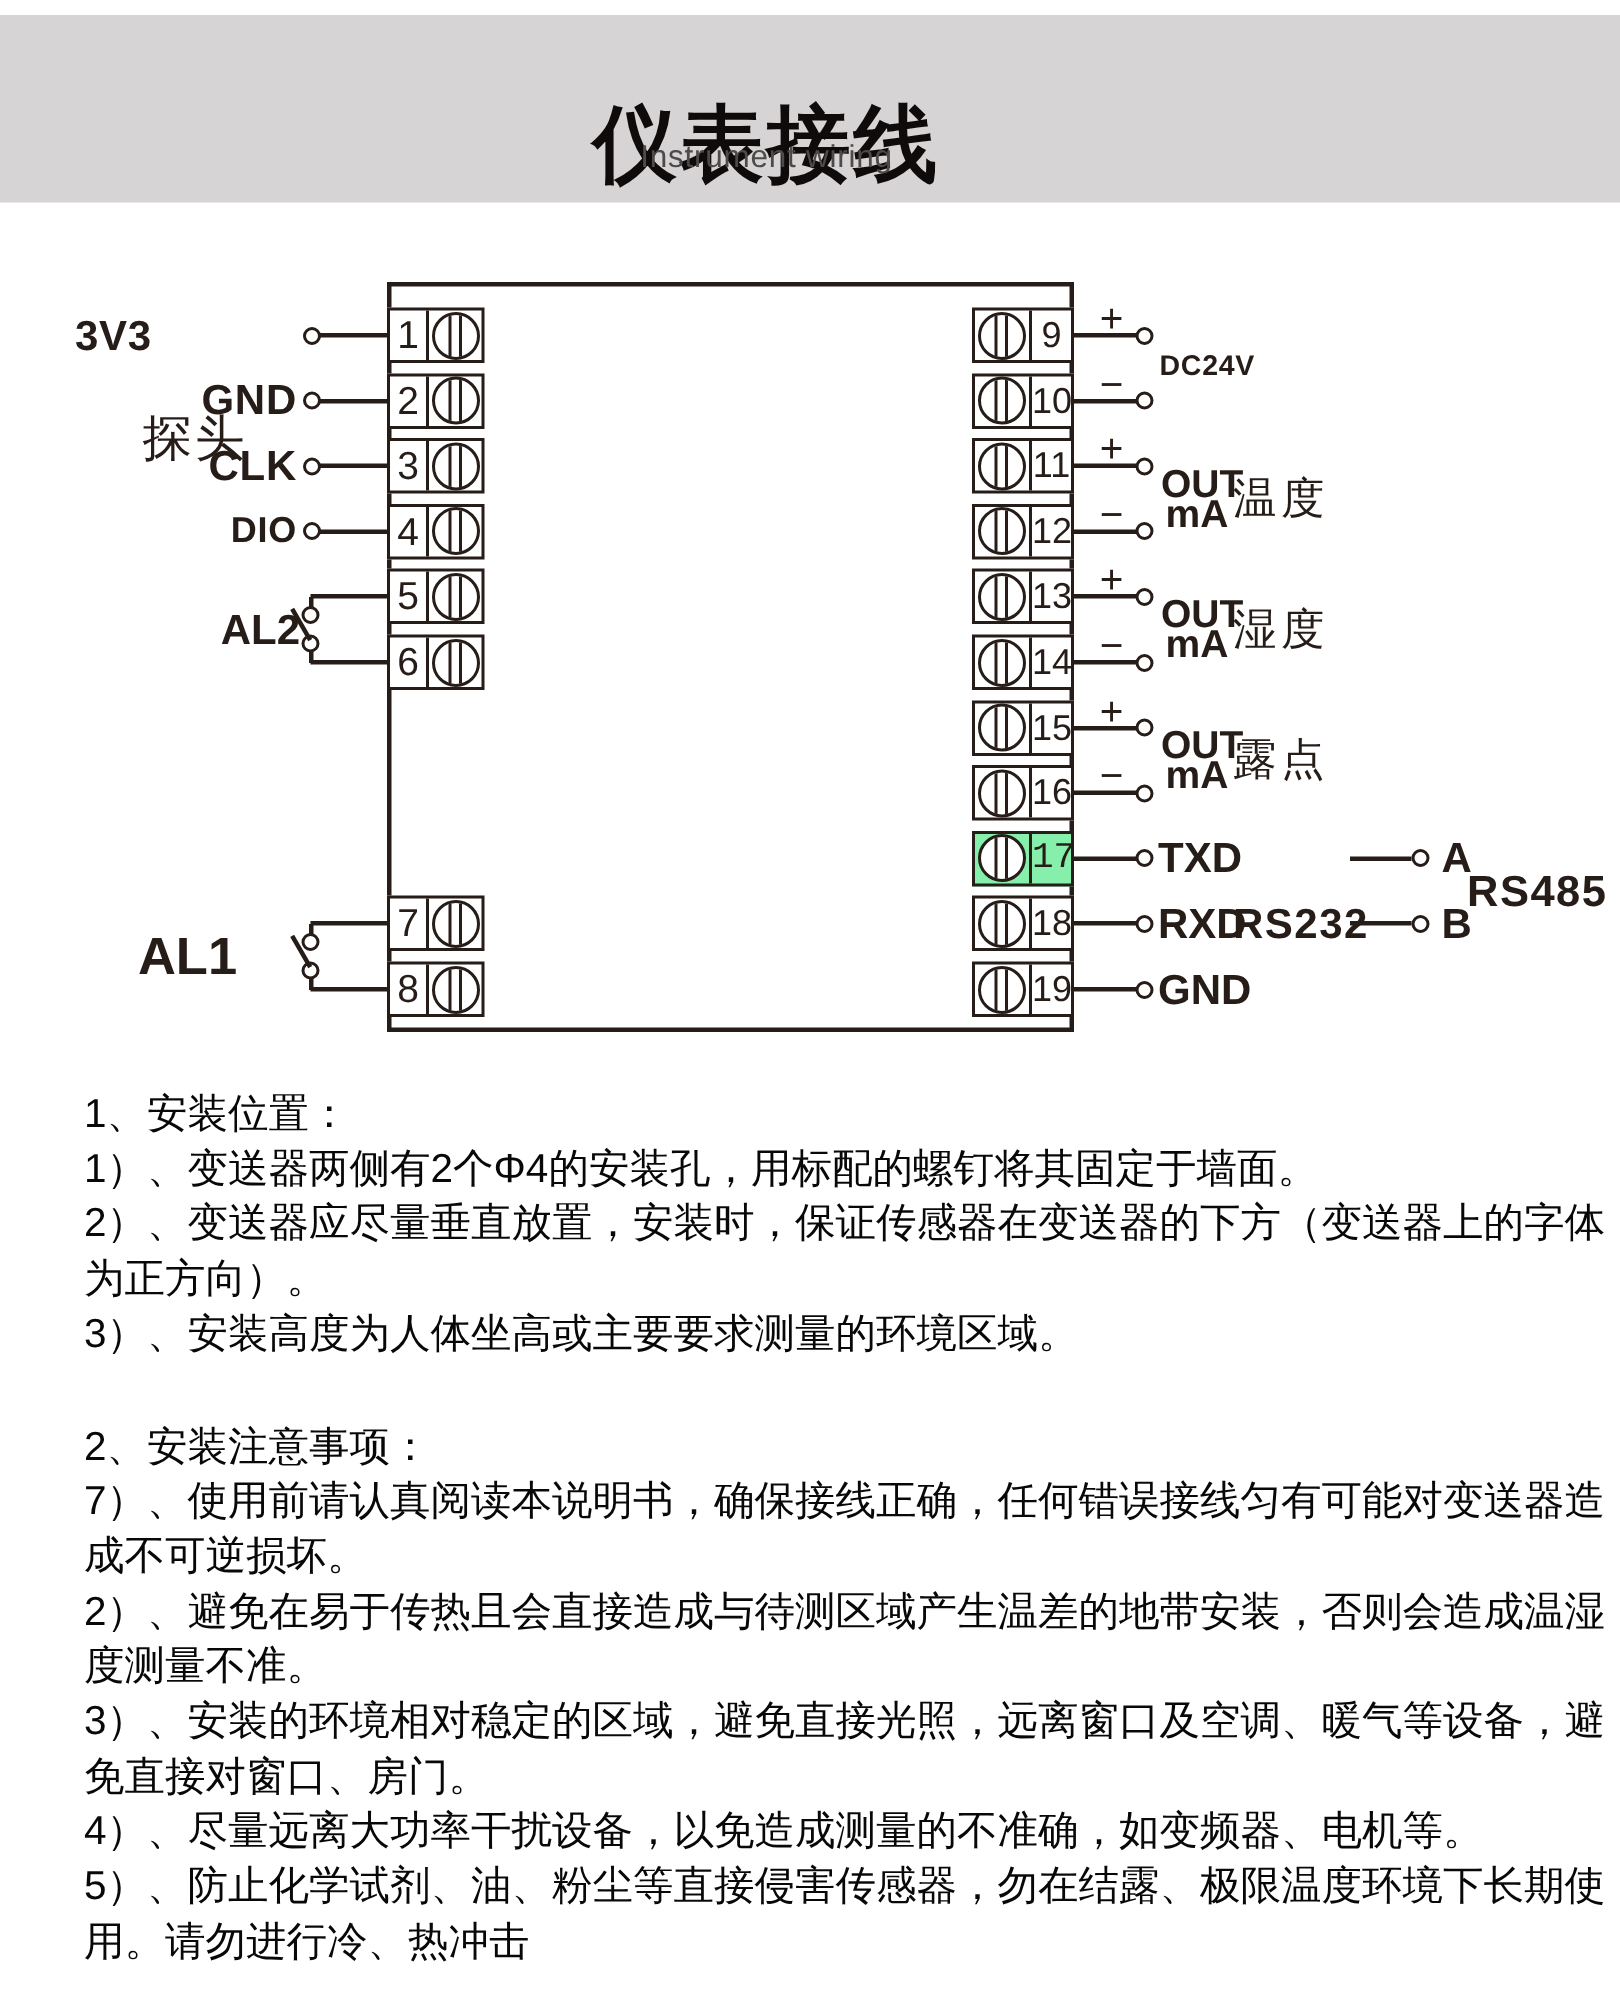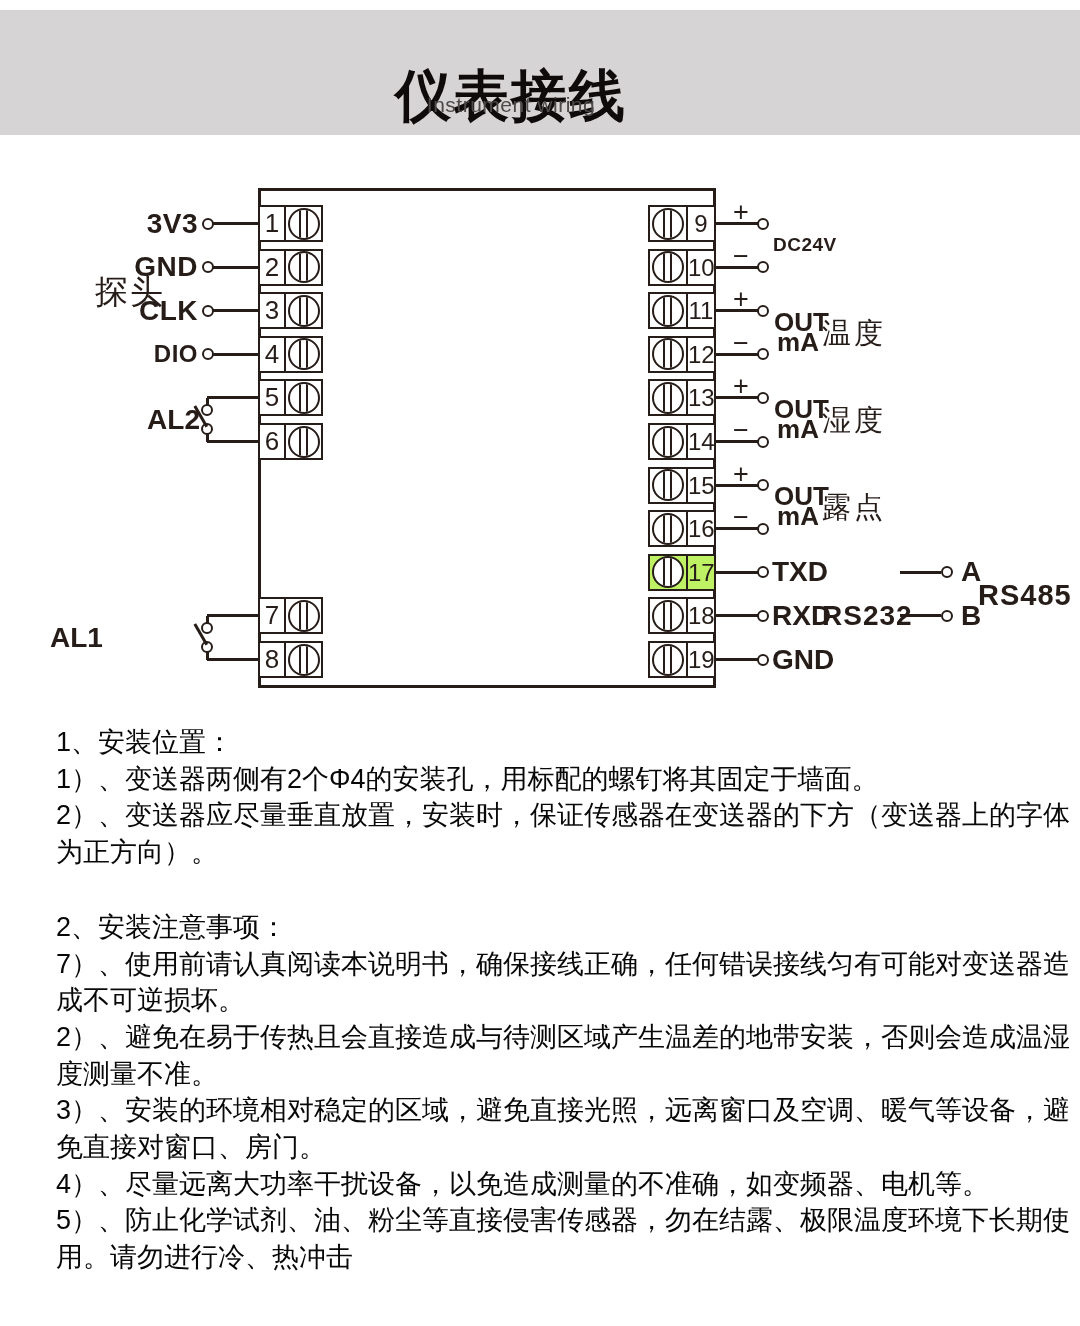--- a/index.html
+++ b/index.html
@@ -132,21 +132,21 @@
         </div>
         <div style="position: absolute; right: 0px; top: 0px; width: 26px; height: 33px; border-left: 2px solid rgb(38, 28, 24); text-align: center; font-size: 24px; line-height: 33px; color: rgb(38, 28, 24);">15</div>
       </div>
       <div style="position: absolute; left: 648px; top: 510.2px; width: 68px; height: 37px; border: 2px solid rgb(38, 28, 24); box-sizing: border-box; background: rgb(255, 255, 255);">
         <div style="position: absolute; left: 2px; top: 0.5px; width: 28px; height: 28px; border: 2px solid rgb(38, 28, 24); border-radius: 50%; overflow: hidden; background: rgb(255, 255, 255);">
           <div style="position: absolute; left: 9px; top: 0px; width: 2px; height: 100%; background: rgb(38, 28, 24);"></div>
           <div style="position: absolute; left: 16px; top: 0px; width: 2px; height: 100%; background: rgb(38, 28, 24);"></div>
         </div>
         <div style="position: absolute; right: 0px; top: 0px; width: 26px; height: 33px; border-left: 2px solid rgb(38, 28, 24); text-align: center; font-size: 24px; line-height: 33px; color: rgb(38, 28, 24);">16</div>
       </div>
-      <div style="position: absolute; left: 648px; top: 553.8px; width: 68px; height: 37px; border: 2px solid rgb(38, 28, 24); box-sizing: border-box; background: #bef264;">
+      <div style="position: absolute; left: 648px; top: 553.8px; width: 68px; height: 37px; border: 2px solid rgb(38, 28, 24); box-sizing: border-box; background: #86efac; font-family: Liberation Mono, monospace;">
         <div style="position: absolute; left: 2px; top: 0.5px; width: 28px; height: 28px; border: 2px solid rgb(38, 28, 24); border-radius: 50%; overflow: hidden; background: rgb(255, 255, 255);">
           <div style="position: absolute; left: 9px; top: 0px; width: 2px; height: 100%; background: rgb(38, 28, 24);"></div>
           <div style="position: absolute; left: 16px; top: 0px; width: 2px; height: 100%; background: rgb(38, 28, 24);"></div>
         </div>
         <div style="position: absolute; right: 0px; top: 0px; width: 26px; height: 33px; border-left: 2px solid rgb(38, 28, 24); text-align: center; font-size: 24px; line-height: 33px; color: rgb(38, 28, 24);">17</div>
       </div>
       <div style="position: absolute; left: 648px; top: 597.4px; width: 68px; height: 37px; border: 2px solid rgb(38, 28, 24); box-sizing: border-box; background: rgb(255, 255, 255);">
         <div style="position: absolute; left: 2px; top: 0.5px; width: 28px; height: 28px; border: 2px solid rgb(38, 28, 24); border-radius: 50%; overflow: hidden; background: rgb(255, 255, 255);">
           <div style="position: absolute; left: 9px; top: 0px; width: 2px; height: 100%; background: rgb(38, 28, 24);"></div>
           <div style="position: absolute; left: 16px; top: 0px; width: 2px; height: 100%; background: rgb(38, 28, 24);"></div>
@@ -155,21 +155,21 @@
       </div>
       <div style="position: absolute; left: 648px; top: 641px; width: 68px; height: 37px; border: 2px solid rgb(38, 28, 24); box-sizing: border-box; background: rgb(255, 255, 255);">
         <div style="position: absolute; left: 2px; top: 0.5px; width: 28px; height: 28px; border: 2px solid rgb(38, 28, 24); border-radius: 50%; overflow: hidden; background: rgb(255, 255, 255);">
           <div style="position: absolute; left: 9px; top: 0px; width: 2px; height: 100%; background: rgb(38, 28, 24);"></div>
           <div style="position: absolute; left: 16px; top: 0px; width: 2px; height: 100%; background: rgb(38, 28, 24);"></div>
         </div>
         <div style="position: absolute; right: 0px; top: 0px; width: 26px; height: 33px; border-left: 2px solid rgb(38, 28, 24); text-align: center; font-size: 24px; line-height: 33px; color: rgb(38, 28, 24);">19</div>
       </div>
       <div style="position: absolute; left: 213px; top: 222px; width: 46px; height: 3px; background: rgb(38, 28, 24);"></div>
       <div style="position: absolute; left: 202px; top: 217.5px; width: 12px; height: 12px; border: 2.5px solid rgb(38, 28, 24); border-radius: 50%; background: rgb(255, 255, 255); box-sizing: border-box;"></div>
-      <div style="position: absolute; left: 50px; top: 208.5px; width: 148px; height: 30px; line-height: 30px; text-align: right; font-size: 28px; font-weight: 700; letter-spacing: 0.5px; color: rgb(38, 28, 24);">3V3</div>
+      <div style="position: absolute; left: 50px; top: 208.5px; width: 148px; height: 30px; line-height: 30px; text-align: left; font-size: 28px; font-weight: 700; letter-spacing: 0.5px; color: rgb(38, 28, 24);">3V3</div>
       <div style="position: absolute; left: 213px; top: 265.6px; width: 46px; height: 3px; background: rgb(38, 28, 24);"></div>
       <div style="position: absolute; left: 202px; top: 261.1px; width: 12px; height: 12px; border: 2.5px solid rgb(38, 28, 24); border-radius: 50%; background: rgb(255, 255, 255); box-sizing: border-box;"></div>
       <div style="position: absolute; left: 50px; top: 252.1px; width: 148px; height: 30px; line-height: 30px; text-align: right; font-size: 28px; font-weight: 700; letter-spacing: 0.5px; color: rgb(38, 28, 24);">GND</div>
       <div style="position: absolute; left: 213px; top: 309.2px; width: 46px; height: 3px; background: rgb(38, 28, 24);"></div>
       <div style="position: absolute; left: 202px; top: 304.7px; width: 12px; height: 12px; border: 2.5px solid rgb(38, 28, 24); border-radius: 50%; background: rgb(255, 255, 255); box-sizing: border-box;"></div>
       <div style="position: absolute; left: 50px; top: 295.7px; width: 148px; height: 30px; line-height: 30px; text-align: right; font-size: 28px; font-weight: 700; letter-spacing: 0.5px; color: rgb(38, 28, 24);">CLK</div>
       <div style="position: absolute; left: 213px; top: 352.8px; width: 46px; height: 3px; background: rgb(38, 28, 24);"></div>
       <div style="position: absolute; left: 202px; top: 348.3px; width: 12px; height: 12px; border: 2.5px solid rgb(38, 28, 24); border-radius: 50%; background: rgb(255, 255, 255); box-sizing: border-box;"></div>
       <div style="position: absolute; left: 50px; top: 339.3px; width: 148px; height: 30px; line-height: 30px; text-align: right; font-size: 24px; font-weight: 700; letter-spacing: 0.5px; color: rgb(38, 28, 24);">DIO</div>
       <div style="position: absolute; left: 95px; top: 270px; font-size: 33px; font-weight: 500; letter-spacing: 2px; color: rgb(38, 28, 24);">探头</div>
@@ -181,21 +181,21 @@
       <div style="position: absolute; left: 201px; top: 423px; width: 12px; height: 12px; border: 2.5px solid rgb(38, 28, 24); border-radius: 50%; background: rgb(255, 255, 255); box-sizing: border-box;"></div>
       <div style="position: absolute; left: 189px; top: 415.45px; width: 24px; height: 2.5px; background: rgb(38, 28, 24); transform: rotate(60deg);"></div>
       <div style="position: absolute; left: 50px; top: 404.7px; width: 150px; height: 30px; line-height: 30px; text-align: right; font-size: 28px; font-weight: 700; color: rgb(38, 28, 24);">AL2</div>
       <div style="position: absolute; left: 207px; top: 614.4px; width: 52px; height: 3px; background: rgb(38, 28, 24);"></div>
       <div style="position: absolute; left: 205.5px; top: 615.9px; width: 3px; height: 8px; background: rgb(38, 28, 24);"></div>
       <div style="position: absolute; left: 207px; top: 658px; width: 52px; height: 3px; background: rgb(38, 28, 24);"></div>
       <div style="position: absolute; left: 205.5px; top: 651.5px; width: 3px; height: 8px; background: rgb(38, 28, 24);"></div>
       <div style="position: absolute; left: 201px; top: 622.4px; width: 12px; height: 12px; border: 2.5px solid rgb(38, 28, 24); border-radius: 50%; background: rgb(255, 255, 255); box-sizing: border-box;"></div>
       <div style="position: absolute; left: 201px; top: 641px; width: 12px; height: 12px; border: 2.5px solid rgb(38, 28, 24); border-radius: 50%; background: rgb(255, 255, 255); box-sizing: border-box;"></div>
       <div style="position: absolute; left: 189px; top: 633.45px; width: 24px; height: 2.5px; background: rgb(38, 28, 24); transform: rotate(60deg);"></div>
-      <div style="position: absolute; left: 50px; top: 622.7px; width: 150px; height: 30px; line-height: 30px; text-align: left; font-size: 28px; font-weight: 700; color: rgb(38, 28, 24);">AL1</div>
+      <div style="position: absolute; left: 50px; top: 622.7px; width: 150px; height: 30px; line-height: 30px; text-align: center; font-size: 35px; font-weight: 700; color: rgb(38, 28, 24);">AL1</div>
       <div style="position: absolute; left: 716px; top: 222px; width: 42px; height: 3px; background: rgb(38, 28, 24);"></div>
       <div style="position: absolute; left: 757px; top: 217.5px; width: 12px; height: 12px; border: 2.5px solid rgb(38, 28, 24); border-radius: 50%; background: rgb(255, 255, 255); box-sizing: border-box;"></div>
       <div style="position: absolute; left: 727px; top: 199px; width: 28px; height: 26px; line-height: 26px; text-align: center; font-size: 27px; font-weight: 500; color: rgb(38, 28, 24);">+</div>
       <div style="position: absolute; left: 716px; top: 265.6px; width: 42px; height: 3px; background: rgb(38, 28, 24);"></div>
       <div style="position: absolute; left: 757px; top: 261.1px; width: 12px; height: 12px; border: 2.5px solid rgb(38, 28, 24); border-radius: 50%; background: rgb(255, 255, 255); box-sizing: border-box;"></div>
       <div style="position: absolute; left: 727px; top: 242.6px; width: 28px; height: 26px; line-height: 26px; text-align: center; font-size: 27px; font-weight: 500; color: rgb(38, 28, 24);">−</div>
       <div style="position: absolute; left: 773px; top: 229.3px; height: 32px; line-height: 32px; font-size: 19px; font-weight: 700; letter-spacing: 0.5px; color: rgb(38, 28, 24);">DC24V</div>
       <div style="position: absolute; left: 716px; top: 309.2px; width: 42px; height: 3px; background: rgb(38, 28, 24);"></div>
       <div style="position: absolute; left: 757px; top: 304.7px; width: 12px; height: 12px; border: 2.5px solid rgb(38, 28, 24); border-radius: 50%; background: rgb(255, 255, 255); box-sizing: border-box;"></div>
       <div style="position: absolute; left: 727px; top: 286.2px; width: 28px; height: 26px; line-height: 26px; text-align: center; font-size: 27px; font-weight: 500; color: rgb(38, 28, 24);">+</div>
@@ -246,20 +246,21 @@
       <div style="position: absolute; left: 941px; top: 609.9px; width: 12px; height: 12px; border: 2.5px solid rgb(38, 28, 24); border-radius: 50%; background: rgb(255, 255, 255); box-sizing: border-box;"></div>
       <div style="position: absolute; left: 961px; top: 600.9px; height: 30px; line-height: 30px; font-size: 28px; font-weight: 700; color: rgb(38, 28, 24);">B</div>
       <div style="position: absolute; left: 978px; top: 580px; height: 30px; line-height: 30px; font-size: 29px; font-weight: 700; letter-spacing: 1px; color: rgb(38, 28, 24);">RS485</div>
     </div>
 
   <div id="doc">
       <div class="section">
         <div class="doc-line">1、安装位置：</div>
         <div class="doc-line">1）、变送器两侧有2个Φ4的安装孔，用标配的螺钉将其固定于墙面。</div>
         <div class="doc-line">2）、变送器应尽量垂直放置，安装时，保证传感器在变送器的下方（变送器上的字体为正方向）。</div>
+        <div class="doc-line">3）、安装高度为人体坐高或主要要求测量的环境区域。</div>
       </div>
       <div class="section">
         <div class="doc-line">2、安装注意事项：</div>
         <div class="doc-line">7）、使用前请认真阅读本说明书，确保接线正确，任何错误接线匀有可能对变送器造成不可逆损坏。</div>
         <div class="doc-line">2）、避免在易于传热且会直接造成与待测区域产生温差的地带安装，否则会造成温湿度测量不准。</div>
         <div class="doc-line">3）、安装的环境相对稳定的区域，避免直接光照，远离窗口及空调、暖气等设备，避免直接对窗口、房门。</div>
         <div class="doc-line">4）、尽量远离大功率干扰设备，以免造成测量的不准确，如变频器、电机等。</div>
         <div class="doc-line">5）、防止化学试剂、油、粉尘等直接侵害传感器，勿在结露、极限温度环境下长期使用。请勿进行冷、热冲击</div>
       </div>
     </div>

